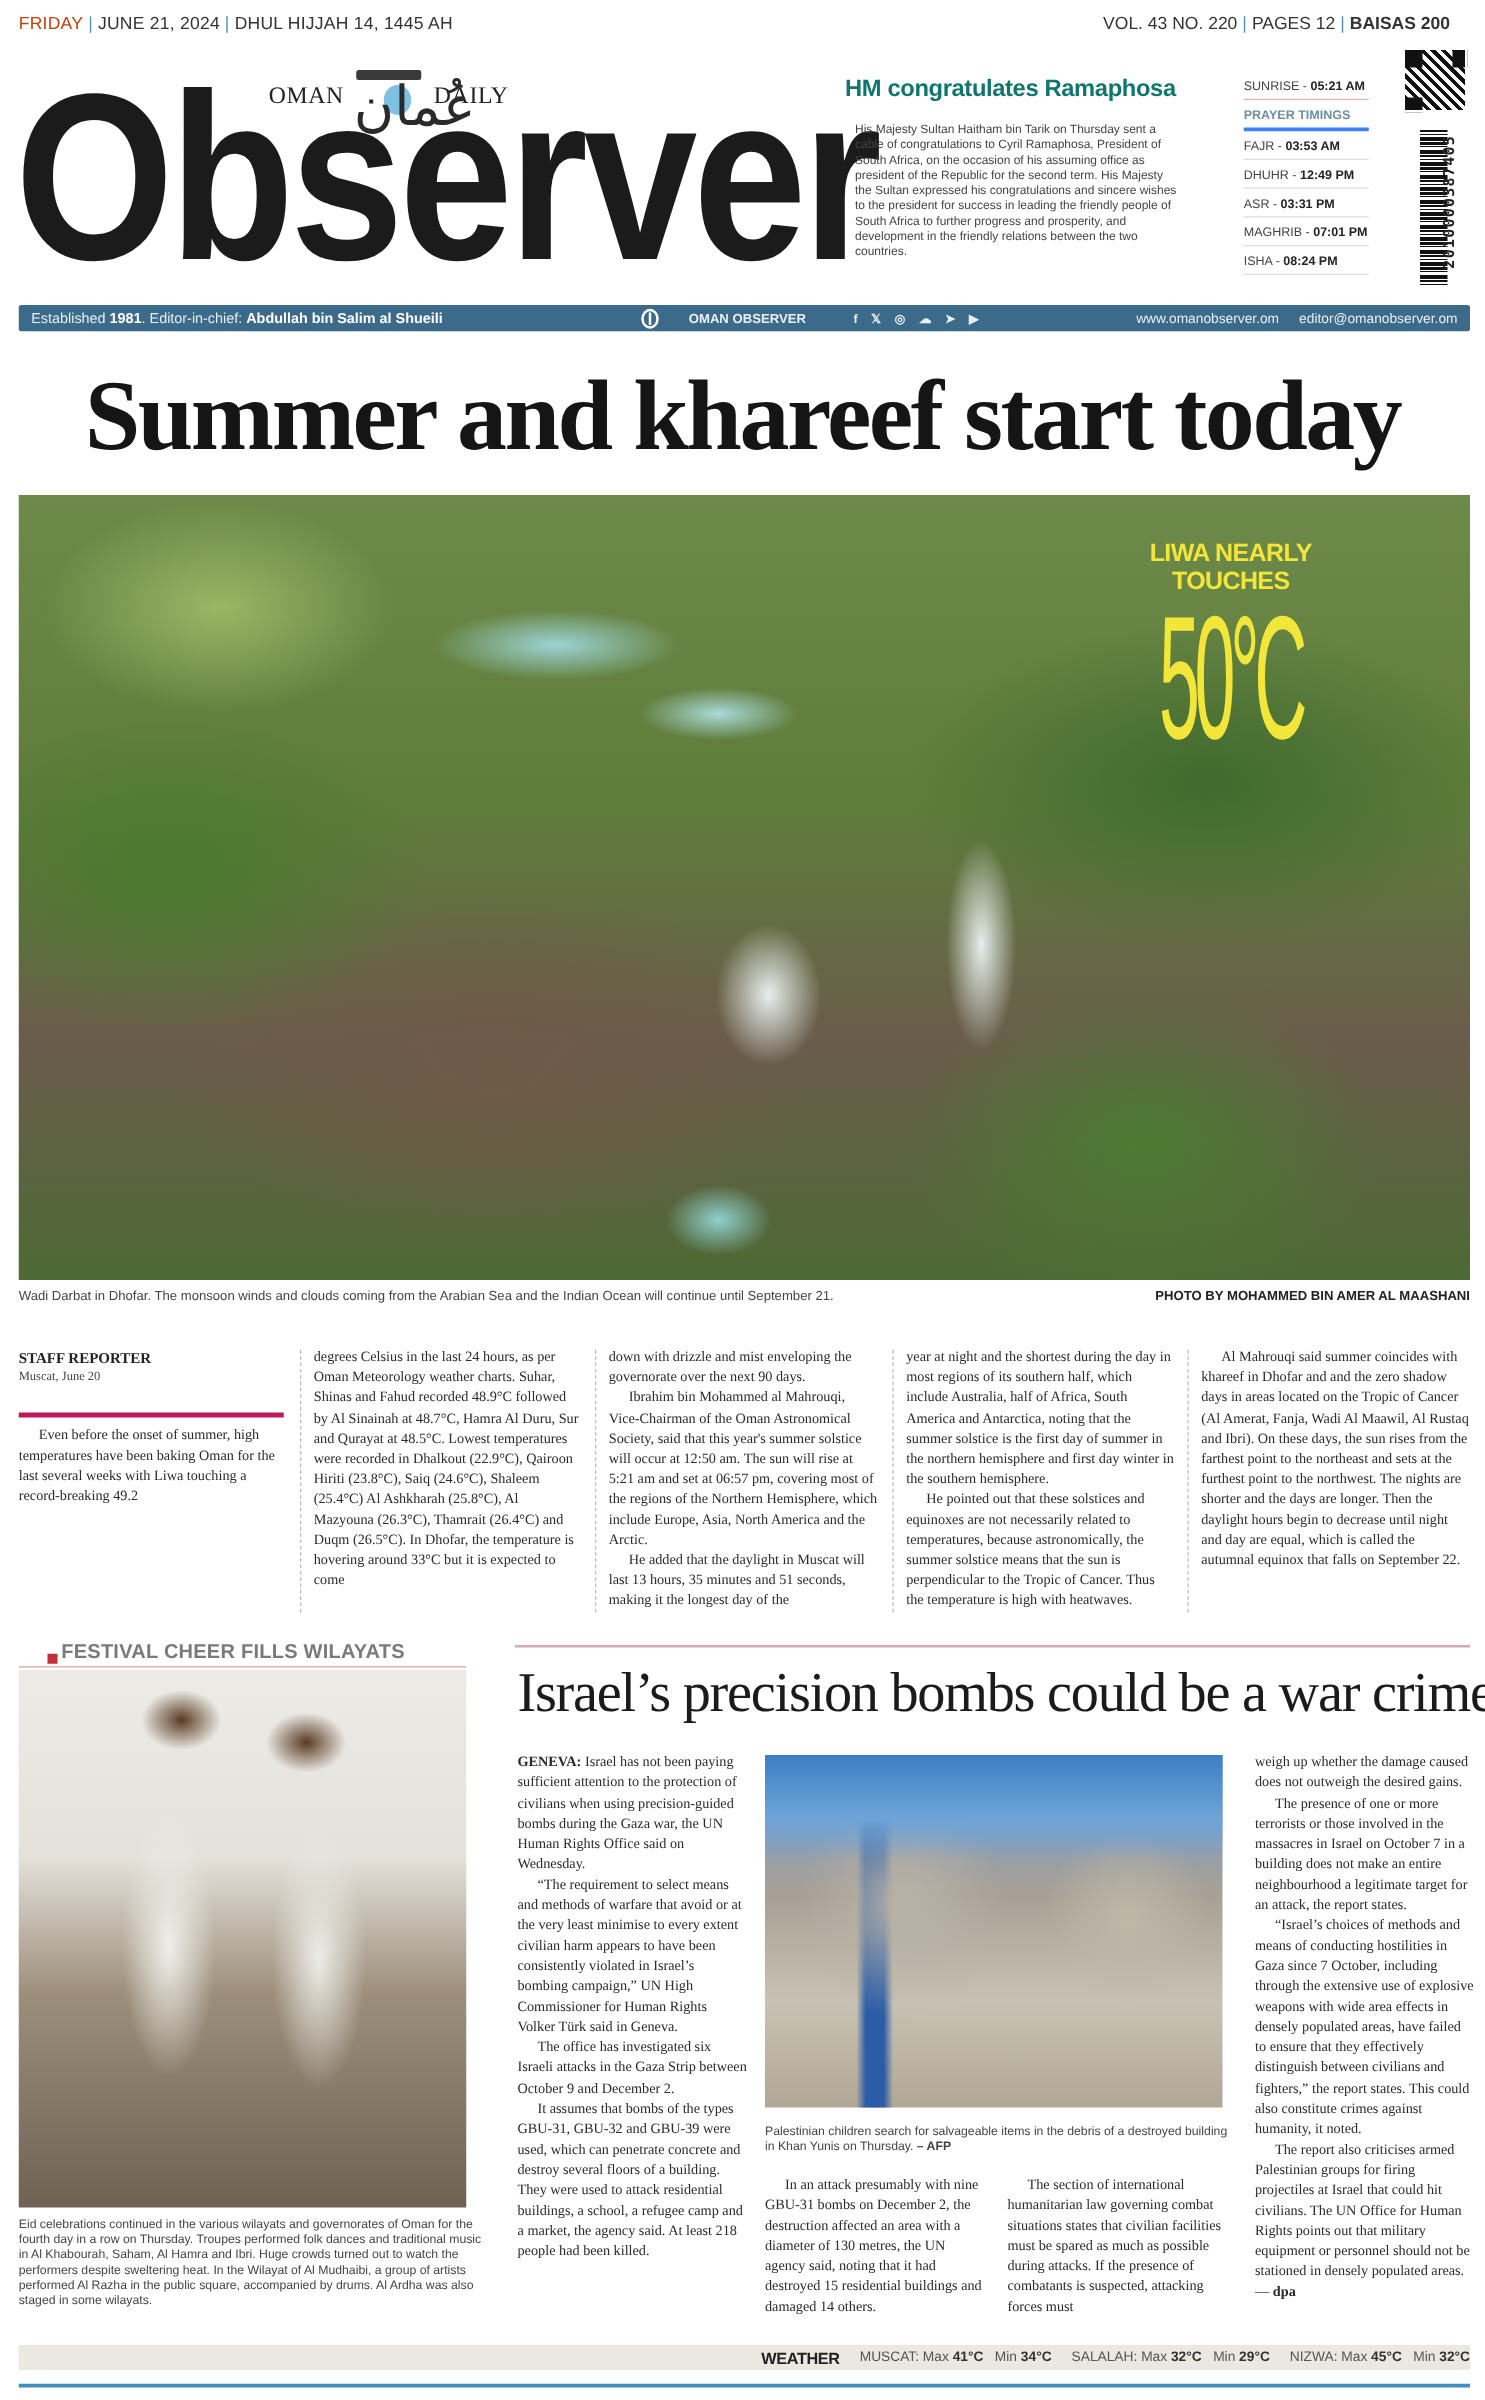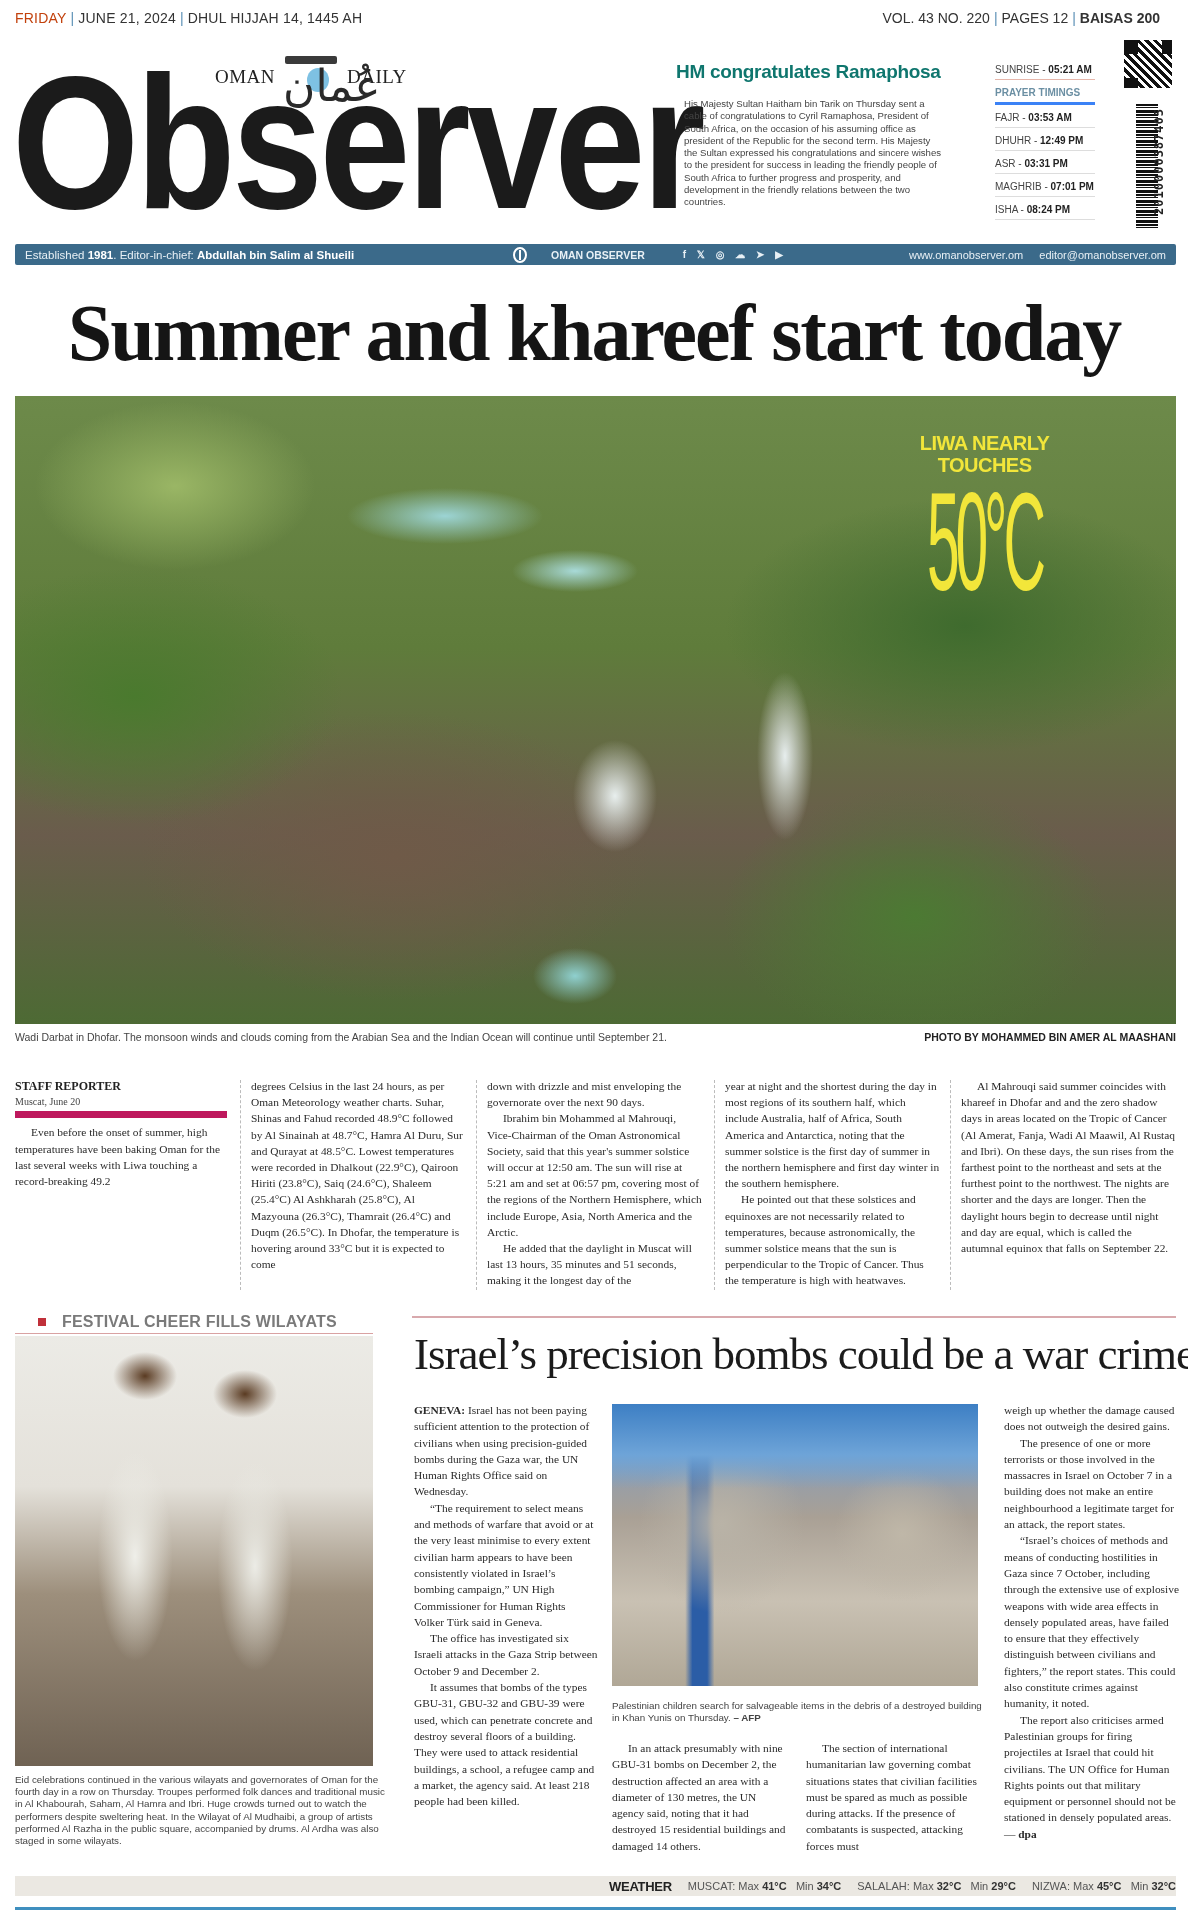--- a/index.html
+++ b/index.html
@@ -70,24 +70,24 @@
 
 .cap1{left:15px;top:1031px;font-size:10.5px;color:#444}
 .credit{right:12px;top:1031px;font-size:10.5px;font-weight:700;color:#222}
 
 
 .col{position:absolute;top:1078px;font-family:"Liberation Serif",serif;font-size:11.4px;line-height:16.2px;color:#2a2a2a}
 .col p{text-indent:0}
 .col .ind{text-indent:16px}
 .vr{position:absolute;top:1080px;height:210px;width:0;border-left:1px dashed #bbb}
 .byline{font-family:"Liberation Serif",serif;font-weight:700;font-size:12px;color:#222}
-.dateline{font-family:"Liberation Serif",serif;font-size:10px;color:#444;padding-bottom:1px;border-bottom:7px solid #be185d;margin-bottom:6px}
-
-
-.fest-h{left:38px;top:1313px;font-size:16px;font-weight:700;color:#7a7a7a;letter-spacing:0.2px;display:flex;align-items:center;gap:16px}
+.dateline{font-family:"Liberation Serif",serif;font-size:10px;color:#444;padding-bottom:20px;border-bottom:4px solid #be185d;margin-bottom:6px}
+
+
+.fest-h{left:38px;top:1313px;font-size:16px;font-weight:700;color:#7a7a7a;letter-spacing:0.2px;display:flex;align-items:flex-end;gap:3px}
 .fest-h .sq{width:8px;height:8px;background:#c0303a}
 .fest-line{left:15px;top:1333px;width:358px;height:1px;background:#d9a2a2}
 .fest-photo{left:15px;top:1336px;width:358px;height:430px;overflow:hidden;
  background:
   radial-gradient(ellipse 50px 140px at 120px 220px,#efefe9 0,transparent 75%),
   radial-gradient(ellipse 50px 140px at 240px 230px,#ecece6 0,transparent 75%),
   radial-gradient(ellipse 40px 30px at 130px 40px,#5a3b22 0,transparent 80%),
   radial-gradient(ellipse 40px 30px at 230px 58px,#5a3b22 0,transparent 80%),
   linear-gradient(180deg,#ecebe6 0%,#e4e1da 35%,#9d8f7c 60%,#6f6253 100%)}
 .cap2{left:15px;top:1774px;width:370px;font-size:9.8px;line-height:12.2px;color:#444}

